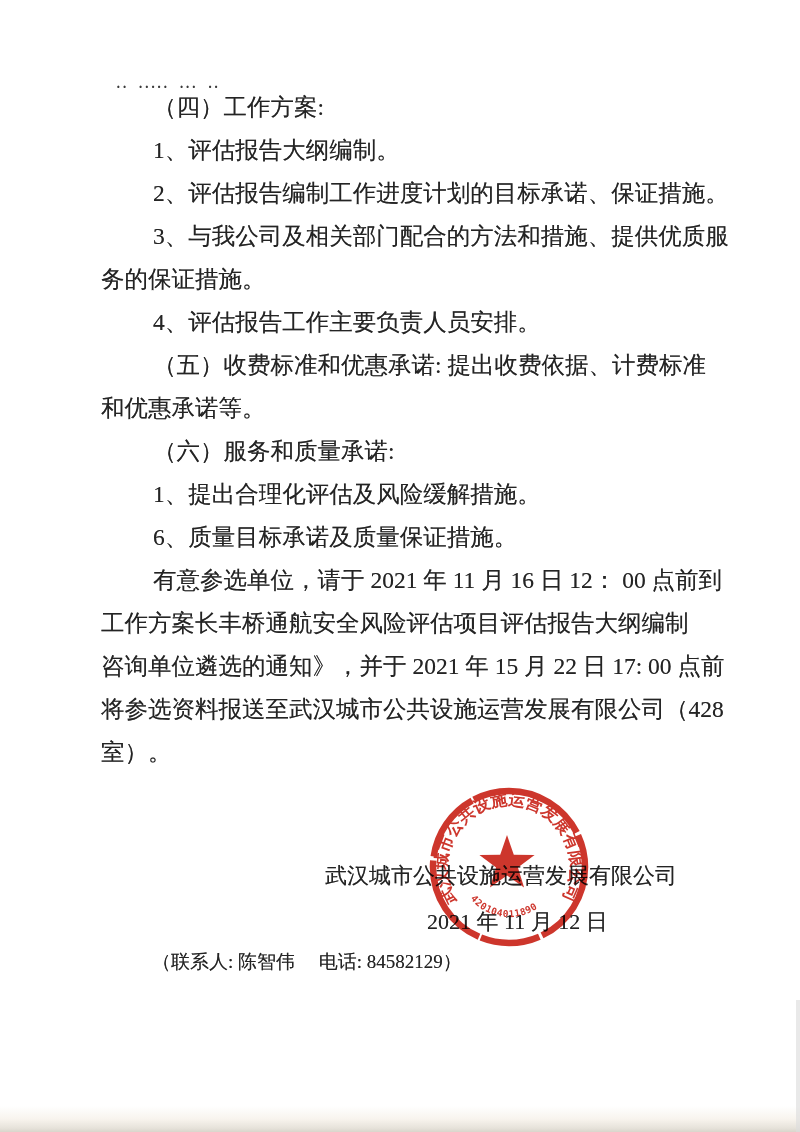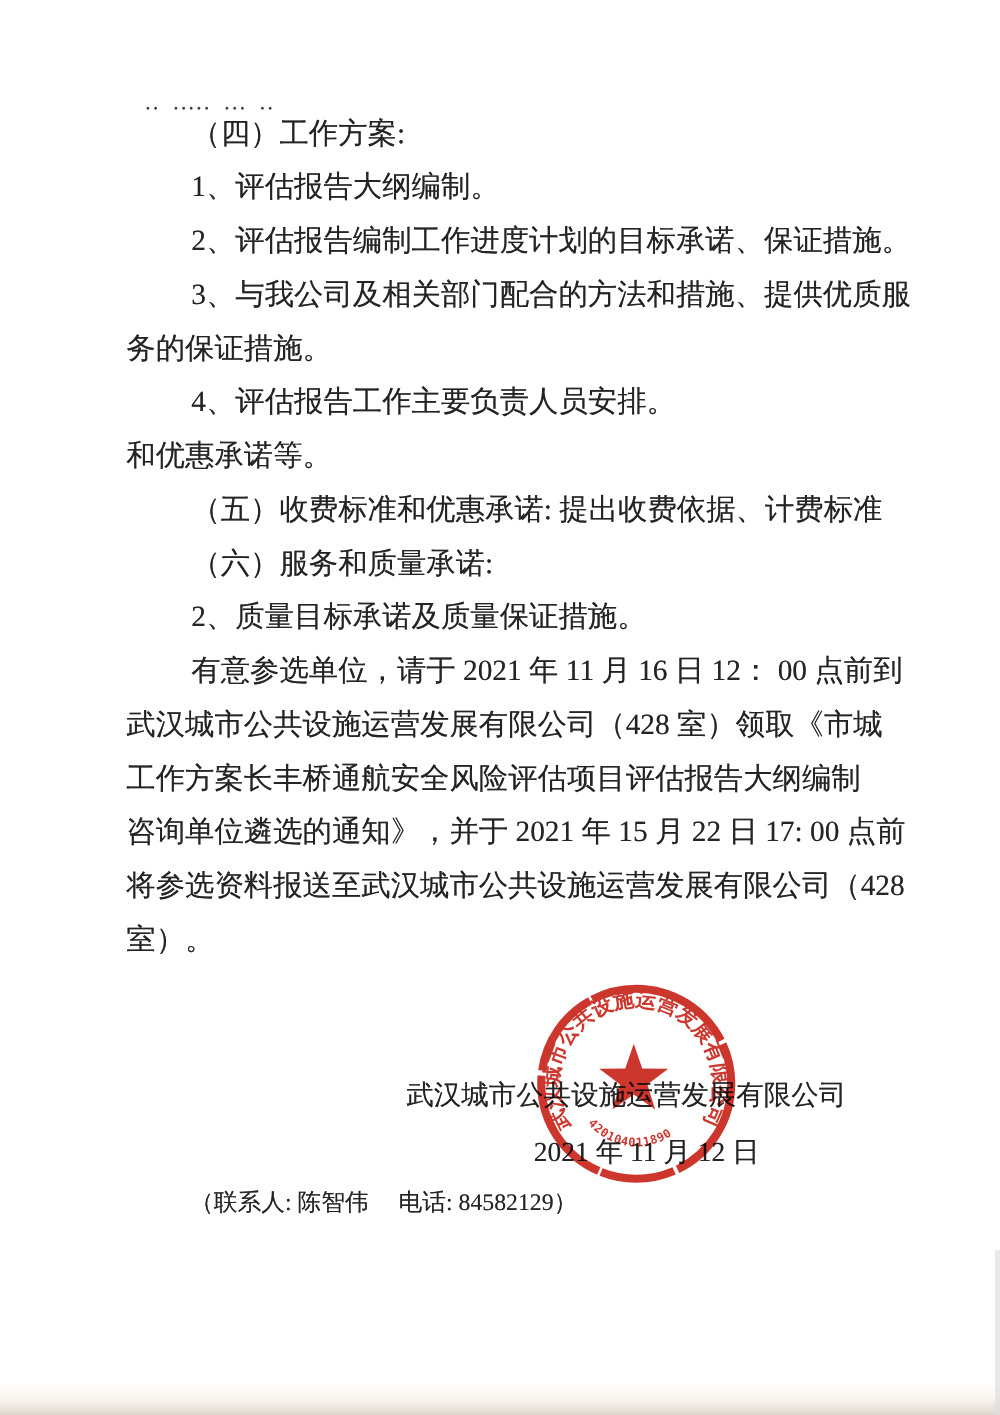--- a/index.html
+++ b/index.html
@@ -87,26 +87,26 @@
 
   <div class="artifact-marks">··  ·····  ···  ··</div>
 
   <div class="body-text">
       <div class="tline ind"><span class="">（四）工作方案:</span></div>
       <div class="tline ind"><span class="">1、评估报告大纲编制。</span></div>
       <div class="tline ind"><span class="">2、评估报告编制工作进度计划的目标承诺、保证措施。</span></div>
       <div class="tline ind"><span class="">3、与我公司及相关部门配合的方法和措施、提供优质服</span></div>
       <div class="tline"><span class="">务的保证措施。</span></div>
       <div class="tline ind"><span class="">4、评估报告工作主要负责人员安排。</span></div>
+      <div class="tline ind"><span class="">（五）收费标准和优惠承诺: 提出收费依据、计费标准</span></div>
       <div class="tline"><span class="">和优惠承诺等。</span></div>
-      <div class="tline ind"><span class="">（五）收费标准和优惠承诺: 提出收费依据、计费标准</span></div>
       <div class="tline ind"><span class="">（六）服务和质量承诺:</span></div>
-      <div class="tline ind"><span class="">2、质量目标承诺及质量保证措施。</span></div>
+      <div class="tline ind"><span class="">1、提出合理化评估及风险缓解措施。</span></div>
+      <div class="tline ind"><span class="">6、质量目标承诺及质量保证措施。</span></div>
       <div class="tline ind"><span class="">有意参选单位，请于 2021 年 11 月 16 日 12： 00 点前到</span></div>
-      <div class="tline"><span class="">武汉城市公共设施运营发展有限公司（428 室）领取《市城</span></div>
       <div class="tline"><span class="">工作方案</span><span class="u">长丰桥通航安全风险评估项目</span><span class="">评估报告大纲编制</span></div>
       <div class="tline"><span class="u">咨询单位遴选的通知</span><span class="">》，并于 2021 年 15 月 22 日 17: 00 点前</span></div>
       <div class="tline"><span class="">将参选资料报送至武汉城市公共设施运营发展有限公司（428</span></div>
       <div class="tline"><span class="">室）。</span></div>
     </div>
 
   <div class="signature-company">武汉城市公共设施运营发展有限公司</div>
 
   <div class="signature-date">2021 年 11 月 12 日</div>
 

